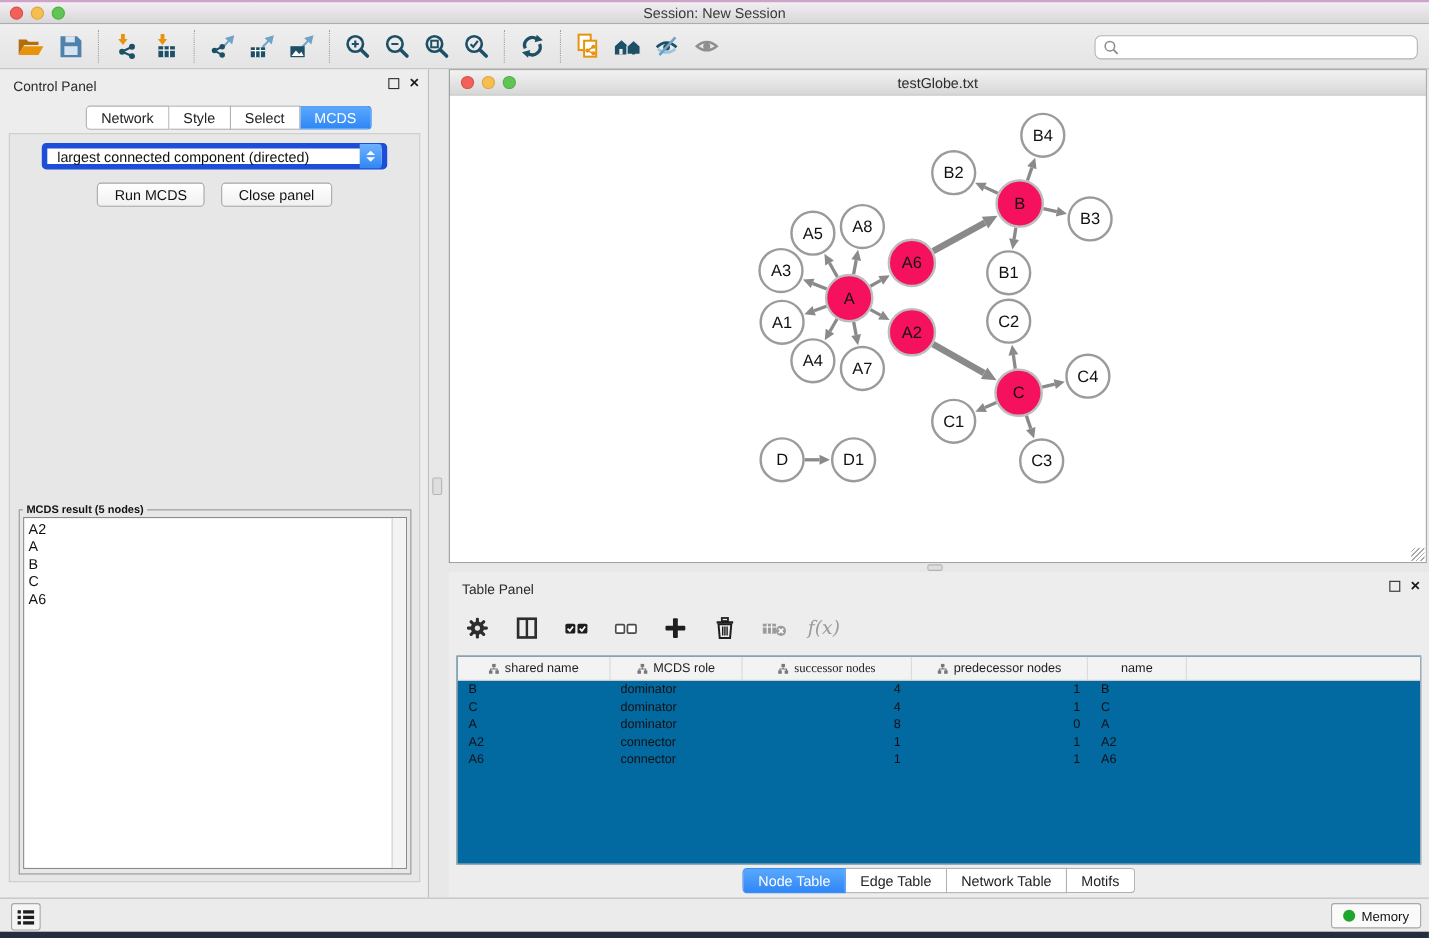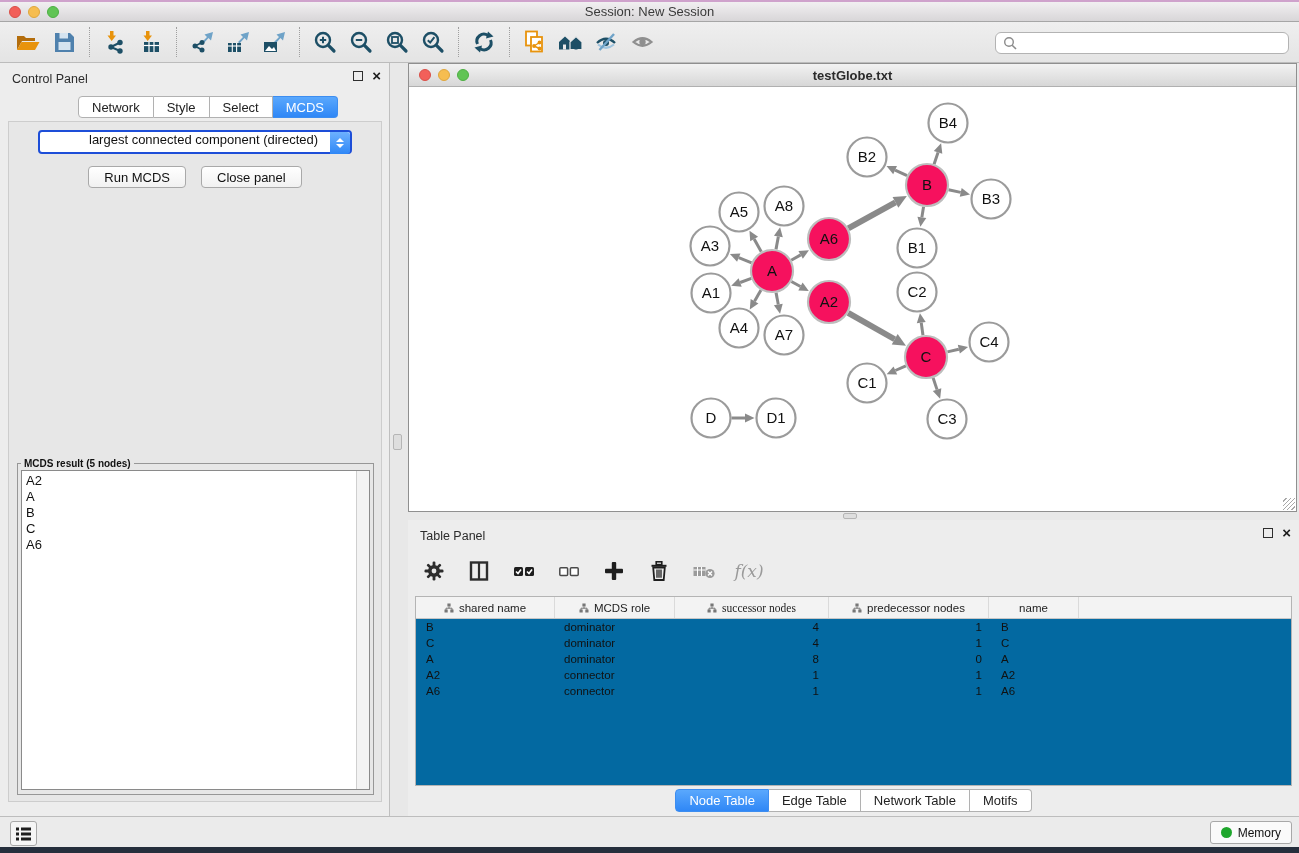--- a/index.html
+++ b/index.html
@@ -37,22 +37,22 @@
 .close-x{font-size:15px;font-weight:bold;color:#1c1c1c;line-height:10px;}
 .seg{display:flex;}
 .seg-tab{background:#fff;border:1px solid #b1b1b1;border-left:none;padding:0 13px;font-size:13px;height:22px;
  line-height:21px;color:#222;cursor:default;}
 .seg-tab:first-child{border-left:1px solid #b1b1b1;border-radius:4px 0 0 4px;}
 .seg-tab:last-child{border-radius:0 4px 4px 0;}
 .seg-tab.active{background:linear-gradient(#5aa8fd,#2f87f6);border-color:#3d8df0;color:#fff;}
 #cp-tabs{position:absolute;left:78px;top:33px;}
 #cp-content{position:absolute;left:8px;right:7px;top:58px;bottom:14px;background:#e7e7e7;border:1px solid #cdcdcd;}
 #opt-label{margin-top:18px;text-align:center;font-size:13px;color:#1e1e1e;}
-#criterion-dd{position:relative;margin:8px auto 0;width:314px;height:24px;background:#fff;border:2px solid #1d4ed8;
- border-radius:4px;display:flex;align-items:flex-start;padding-left:40px;}
+#criterion-dd{position:relative;margin:8px auto 0;width:314px;height:24px;background:#fff;border:5px solid #1d4ed8;
+ border-radius:4px;display:flex;align-items:center;}
 #criterion-dd .val{flex:1;font-size:13px;padding-left:9px;white-space:nowrap;overflow:hidden;color:#111;}
 #criterion-dd .stepper{width:20px;height:22px;background:linear-gradient(#6db1fe,#2f87f6);border-radius:0 3px 3px 0;
  display:flex;flex-direction:column;align-items:center;justify-content:center;gap:2px;}
 .arr-up{width:0;height:0;border-left:4px solid transparent;border-right:4px solid transparent;border-bottom:4.5px solid #fff;}
 .arr-dn{width:0;height:0;border-left:4px solid transparent;border-right:4px solid transparent;border-top:4.5px solid #fff;}
 #cp-buttons{margin-top:12px;display:flex;justify-content:center;gap:15px;}
 .btn{background:linear-gradient(#ffffff,#f1f1f1);border:1px solid #a9a9a9;border-radius:4px;font-size:13px;
  height:22px;padding:0 15px;color:#111;}
 #mcds-fieldset{position:absolute;left:8px;right:7px;top:336px;bottom:6px;border:1px solid #979797;}
 #mcds-fieldset legend{font-size:10px;margin-left:3px;padding:0 3px;color:#111;font-weight:bold;}
@@ -62,21 +62,21 @@
 #mcds-items{padding-top:2px;}
 
 
 #v-strip{position:absolute;left:391px;top:63px;width:17px;height:753px;background:#e8e8e8;}
 #v-handle{position:absolute;left:2px;top:371px;width:9px;height:16px;background:#dedede;border:1px solid #b5b5b5;border-radius:2px;}
 
 
 #network-window{position:absolute;left:408px;top:63px;width:889px;height:449px;background:#fff;border:1px solid #8f8f8f;}
 #nw-titlebar{position:relative;height:23px;background:linear-gradient(#f2f2f2,#d7d7d7);border-bottom:1px solid #b0b0b0;}
 #nw-titlebar .lights{left:10px;top:5px;}
-#nw-title{position:absolute;left:0;right:0;top:4px;text-align:center;font-size:13px;color:#2b2b2b;font-weight:bold;}
+#nw-title{position:absolute;left:0;right:0;top:4px;text-align:center;font-size:13px;color:#2b2b2b;}
 #nw-canvas{position:absolute;left:0;top:23px;right:0;bottom:0;background:#fff;overflow:hidden;}
 #nw-grip{position:absolute;right:1px;bottom:1px;width:12px;height:12px;
  background:repeating-linear-gradient(135deg,transparent,transparent 2px,#a9a9a9 2px,#a9a9a9 3px);}
 
 
 #h-strip{position:absolute;left:391px;top:512px;width:908px;height:8px;background:#e8e8e8;}
 #h-handle{position:absolute;left:452px;top:1px;width:14px;height:6px;background:#dedede;border:1px solid #b5b5b5;border-radius:2px;}
 
 
 #table-panel{position:absolute;left:408px;top:520px;width:891px;height:296px;background:#ededed;}

